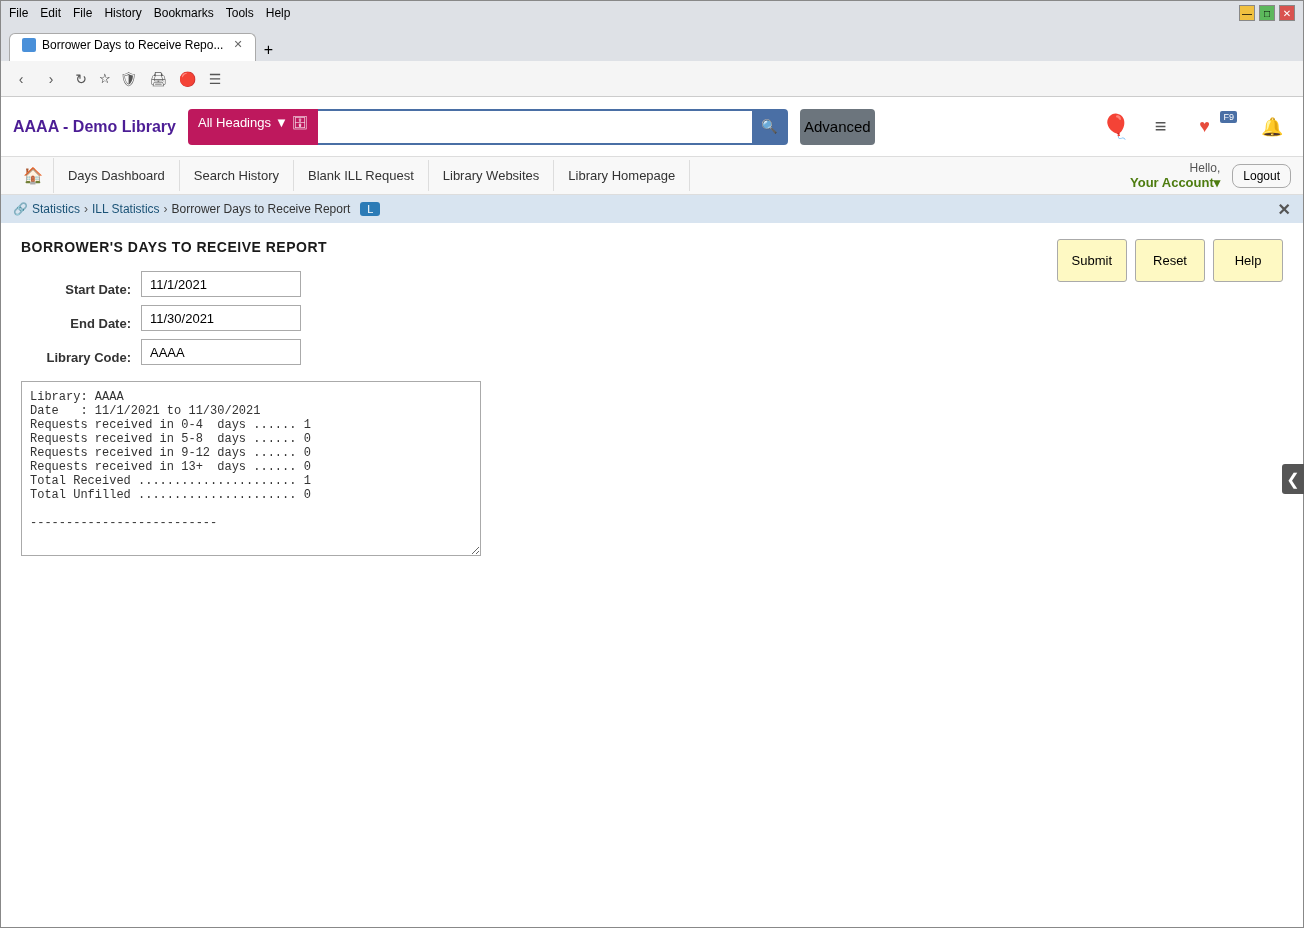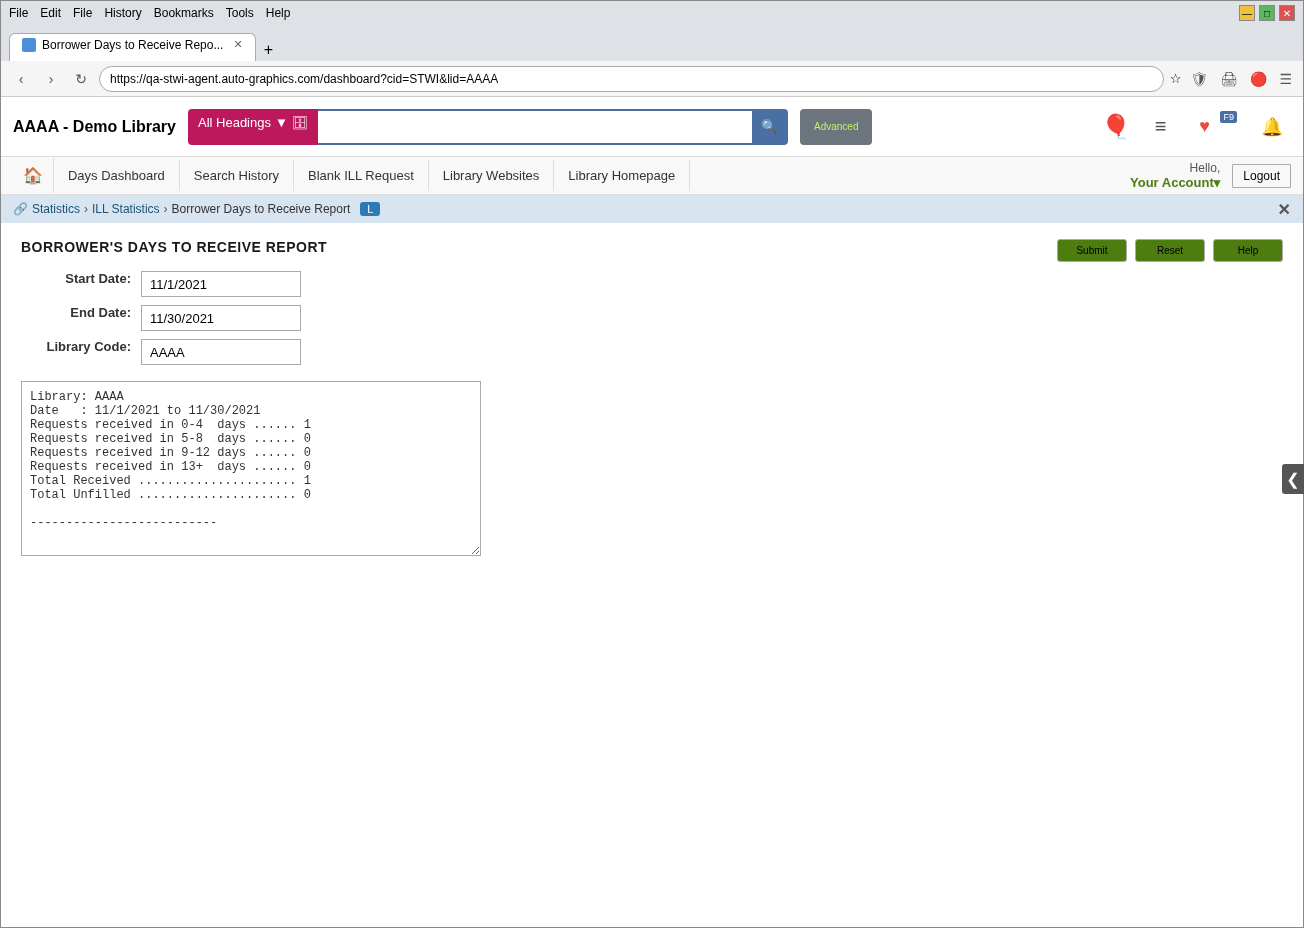--- a/index.html
+++ b/index.html
@@ -17,56 +17,56 @@
     .nav-btn { background: none; border: none; cursor: pointer; font-size: 14px; color: #555; width: 24px; height: 24px; border-radius: 50%; display: flex; align-items: center; justify-content: center; }
     .address-bar { flex: 1; height: 26px; border: 1px solid #aaa; border-radius: 13px; padding: 2px 10px; font-size: 12px; background: #fff; }
     .browser-icons { display: flex; gap: 6px; align-items: center; }
     .browser-icon-btn { background: none; border: none; cursor: pointer; font-size: 14px; color: #555; padding: 3px; }
 
     
     .app-container { flex: 1; background: #fff; overflow: hidden; display: flex; flex-direction: column; }
     
     
     .app-header { background: #fff; border-bottom: 1px solid #ddd; padding: 6px 12px; display: flex; align-items: center; gap: 12px; height: 60px; }
-    .app-logo { font-size: 16px; font-weight: bold; color: #000000; white-space: nowrap; }
+    .app-logo { font-size: 16px; font-weight: bold; color: #4c1d95; white-space: nowrap; }
     .search-dropdown { display: flex; align-items: flex-start; background: #be185d; color: white; border-radius: 4px 0 0 4px; padding: 6px 10px; cursor: pointer; gap: 4px; font-size: 13px; }
     .search-box-container { display: flex; flex: 1; max-width: 600px; }
     .search-input { flex: 1; height: 36px; border: 2px solid #4a6fa5; border-left: none; border-right: none; padding: 4px 8px; font-size: 13px; }
     .search-btn { background: #4a6fa5; border: 2px solid #4a6fa5; color: white; height: 36px; width: 36px; cursor: pointer; display: flex; align-items: center; justify-content: center; border-radius: 0 4px 4px 0; }
-    .advanced-btn { background: #6c757d; color: #bef264; border: none; padding: 6px 14px; border-radius: 4px; cursor: pointer; font-size: 10px; height: 36px; }
+    .advanced-btn { background: #6c757d; color: #000000; border: none; padding: 6px 4px; border-radius: 4px; cursor: pointer; font-size: 15px; height: 36px; }
     .header-icons { display: flex; gap: 8px; align-items: center; margin-left: auto; }
     .header-icon { width: 36px; height: 36px; display: flex; align-items: center; justify-content: center; cursor: pointer; font-size: 18px; }
     .header-icon.heart { color: #e74c3c; }
     .header-icon.bell { color: #555; }
 
     
     .nav-bar { background: #f8f8f8; border-bottom: 1px solid #ddd; display: flex; align-items: center; padding: 0 12px; height: 38px; gap: 0; }
     .nav-home { color: #555; font-size: 16px; padding: 8px 10px; cursor: pointer; border-right: 1px solid #ddd; }
     .nav-item { color: #333; padding: 8px 14px; cursor: pointer; font-size: 13px; border-right: 1px solid #ddd; }
     .hello-section { margin-left: auto; text-align: right; font-size: 12px; color: #555; }
     .your-account { color: #4d7c0f; cursor: pointer; font-size: 13px; font-weight: bold; }
-    .logout-btn { background: none; border: 1px solid #aaa; padding: 4px 10px; cursor: pointer; font-size: 12px; margin-left: 12px; border-radius: 1px; }
+    .logout-btn { background: none; border: 1px solid #aaa; padding: 4px 10px; cursor: pointer; font-size: 12px; margin-left: 12px; border-radius: 8px; }
 
     
     .breadcrumb-bar { background: #d8e4f0; padding: 4px 12px; display: flex; align-items: center; gap: 4px; font-size: 12px; color: #333; height: 28px; }
     .breadcrumb-link { color: #1a5276; cursor: pointer; }
     .breadcrumb-sep { color: #555; }
     .breadcrumb-badge { background: #2c7bb6; color: white; font-size: 11px; padding: 1px 7px; border-radius: 3px; margin-left: 6px; }
     .close-panel-btn { margin-left: auto; background: none; border: none; cursor: pointer; font-size: 16px; color: #555; font-weight: bold; }
 
     
     .main-content { flex: 1; background: #fff; padding: 16px 20px; overflow-y: auto; position: relative; }
     .report-title { font-size: 14px; font-weight: bold; color: #1a1a1a; margin-bottom: 16px; letter-spacing: 0.5px; }
     .action-buttons-top { position: absolute; top: 16px; right: 20px; display: flex; flex-direction: column; gap: 8px; }
     .action-row { display: flex; gap: 8px; }
-    .action-btn { background: #4d7c0f; border: 1px solid #aaa; padding: 5px 14px; cursor: pointer; font-size: 10px; border-radius: 3px; min-width: 70px; }
+    .action-btn { background: #fef9c3; border: 1px solid #aaa; padding: 13px 14px; cursor: pointer; font-size: 13px; border-radius: 3px; min-width: 70px; }
 
     
     .form-fields { margin-bottom: 16px; }
-    .form-row { display: flex; align-items: flex-start; margin-bottom: 8px; }
+    .form-row { display: flex; align-items: flex-end; margin-bottom: 8px; }
     .form-label { width: 120px; font-size: 13px; font-weight: bold; color: #333; text-align: right; padding-right: 10px; }
     .form-input { border: 1px solid #aaa; padding: 4px 8px; font-size: 13px; width: 160px; height: 26px; background: #fff; }
 
     
     .report-textarea { width: 460px; height: 175px; border: 1px solid #aaa; padding: 8px; font-family: 'Courier New', monospace; font-size: 12px; resize: both; background: #fff; color: #333; overflow-y: scroll; }
 
     
     .collapse-btn { position: absolute; right: 0; bottom: 40%; background: #555; color: white; border: none; width: 22px; height: 30px; cursor: pointer; border-radius: 3px 0 0 3px; font-size: 16px; display: flex; align-items: center; justify-content: center; }
 
     .title-bar-controls { display: flex; gap: 4px; margin-left: auto; align-items: center; }
@@ -101,21 +101,20 @@
       <span>Borrower Days to Receive Repo...</span>
       <span style="font-size:11px; color:#666; margin-left:4px;">✕</span>
     </div>
     <button class="new-tab-btn">+</button>
   </div>
 
   <div class="address-bar-row">
     <button class="nav-btn">‹</button>
     <button class="nav-btn">›</button>
     <button class="nav-btn">↻</button>
-    <input class="address-bar" type="text" value="https://qa-stwi-agent.auto-graphics.com/dashboard?cid=STWI&amp;lid=AAAA" style="">
     <span>☆</span>
     <div class="browser-icons">
       <button class="browser-icon-btn">🛡</button>
       <button class="browser-icon-btn">🖨</button>
       <button class="browser-icon-btn">🔴</button>
       <button class="browser-icon-btn">☰</button>
     </div>
   </div>
 
   <div class="app-container">

